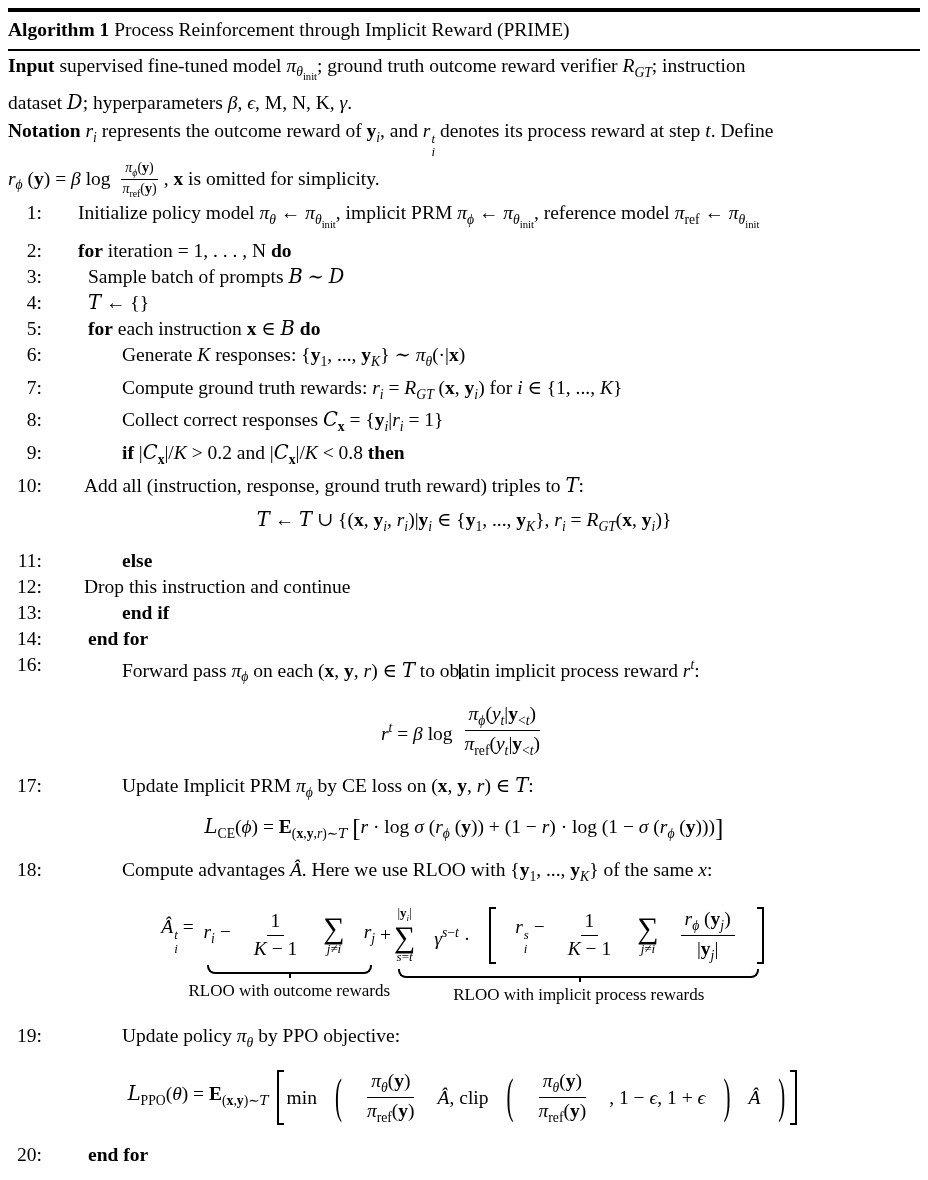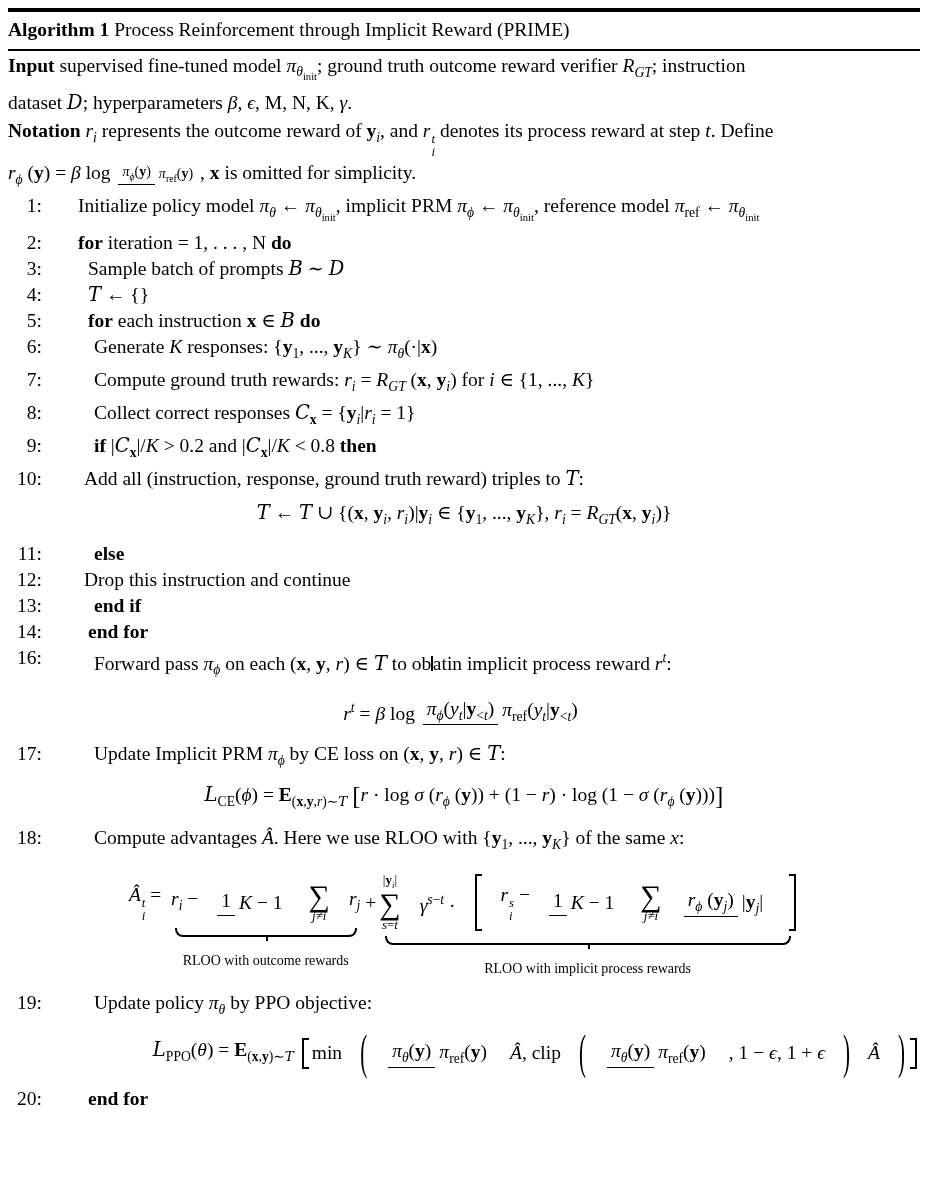--- a/index.html
+++ b/index.html
@@ -14,31 +14,31 @@
   .rule.mid{height:2px;}
   .caption{padding:5px 0 6px 0;}
   .b{font-weight:bold;}
   .pre{margin:2px 0 0 0;}
   
   .row{position:relative;min-height:26px;}
   .no{position:absolute;left:0;top:0;width:34px;text-align:right;}
   .ct{display:block;}
   .i1{margin-left:70px;}
   .i2{margin-left:80px;}
-  .i3{margin-left:86px;}
+  .i3{margin-left:114px;}
   .i4{margin-left:76px;}
   
   i{font-style:italic;}
   sub{font-size:70%;}
   sub sub{font-size:78%;}
   sup{font-size:70%;}
   .cal{font-style:italic;font-family:"DejaVu Serif",serif;}
   .bb{font-weight:bold;}
   .caret{display:inline-block;width:1.5px;height:15px;background:#000;vertical-align:-2px;}
-  .fr{display:inline-flex;flex-direction:row;align-items:center;vertical-align:middle;margin:0 3px;line-height:1.25;}
+  .fr{display:inline-flex;flex-direction:column;align-items:center;vertical-align:middle;margin:0 3px;line-height:1.25;}
   .fr .n{display:block;padding:0 4px 1px 4px;border-bottom:1.6px solid #000;text-align:center;white-space:nowrap;}
   .fr .d{display:block;padding:1px 4px 0 4px;text-align:center;white-space:nowrap;}
   .fr.inl{font-size:14px;line-height:1.2;vertical-align:middle;}
   .ss{display:inline-flex;flex-direction:column;align-items:flex-start;vertical-align:-0.45em;font-size:66%;line-height:1.05;margin-left:1px;}
   .sum{display:inline-flex;flex-direction:column;align-items:center;vertical-align:middle;line-height:1;margin:0 3px;}
   .sum .sg{font-size:30px;line-height:0.92;font-style:normal;}
   .sum .lim{font-size:13px;line-height:1.1;white-space:nowrap;}
   .eq{text-align:center;}
   .eq.flex{display:flex;align-items:center;justify-content:center;}
   .eq .mi{white-space:nowrap;}
@@ -51,27 +51,27 @@
   .sqR{border:2.2px solid #000;border-left:none;}
   
   .ubwrap{position:relative;display:inline-flex;}
   .uba{position:absolute;top:100%;left:0;width:100%;display:flex;flex-direction:column;align-items:center;}
   .ub{width:96%;height:8px;position:relative;margin-top:4px;}
   .ub:before{content:'';position:absolute;left:0;right:50%;top:0;height:7px;
     border-bottom:2.2px solid #000;border-left:2.2px solid #000;border-bottom-left-radius:8px;}
   .ub:after{content:'';position:absolute;left:50%;right:0;top:0;height:7px;
     border-bottom:2.2px solid #000;border-right:2.2px solid #000;border-bottom-right-radius:8px;}
   .ub .tk{position:absolute;left:50%;top:7px;height:6px;border-left:2.2px solid #000;}
-  .ubl{font-size:14px;line-height:1;margin-top:18px;white-space:nowrap;}
+  .ubl{font-size:17px;line-height:1;margin-top:9px;white-space:nowrap;}
   
   .eq.collect{margin:8px 0 8px 0;}
   .eq.rt{margin:12px 0 14px 0;}
   .eq.ce{margin:8px 0 10px 0;}
   .eq.adv{margin:16px 0 58px 0;}
-  .eq.ppo{margin:14px 0 16px 0;justify-content:flex-end;}
+  .eq.ppo{margin:14px 0 16px 0;}
 </style>
 </head>
 <body>
 
 <div class="page">
 
   <hr class="rule thick">
 
   <div class="caption">
     <span class="b">Algorithm 1</span>

